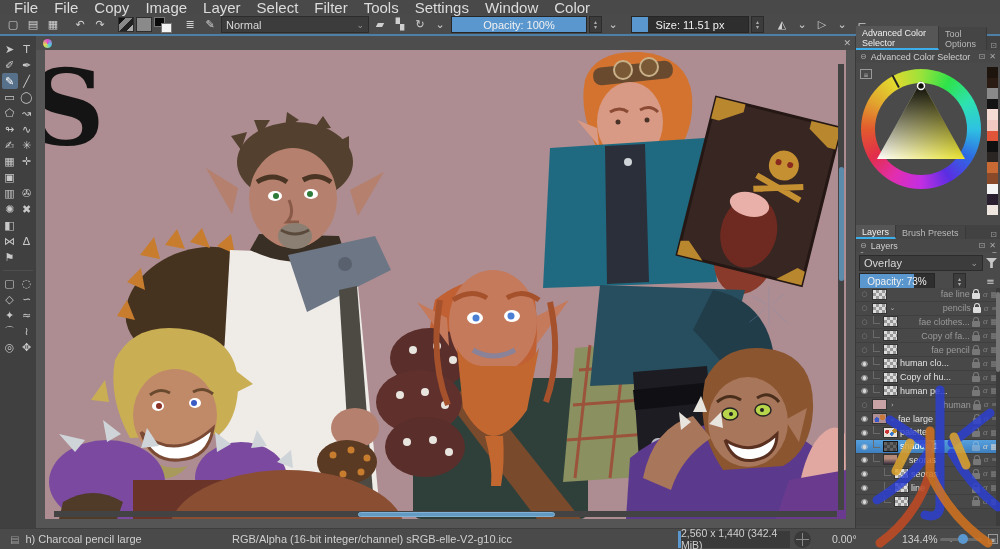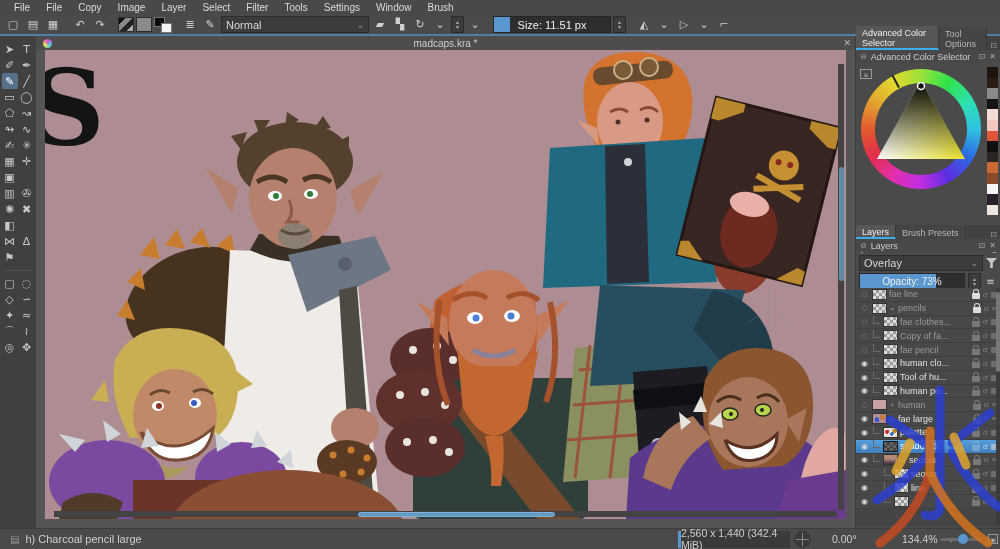--- a/index.html
+++ b/index.html
@@ -2,21 +2,21 @@
 <html><head>
 <meta charset="utf-8">
 <style>
   * { margin:0; padding:0; box-sizing:border-box; }
   html,body { width:1000px; height:549px; overflow:hidden; background:#4a4a4a;
     font-family:"Liberation Sans","DejaVu Sans",sans-serif; color:#d8d8d8; }
   .ic { font-family:"DejaVu Sans",sans-serif; display:inline-flex; align-items:center; justify-content:center; }
 
   
   #menubar { height:15px; background:#494949; display:flex; align-items:center; padding-left:6px; gap:0; }
-  #menubar .mi { font-size:10px; padding:0 8px; color:#dcdcdc; cursor:default; }
+  #menubar .mi { font-size:15px; padding:0 8px; color:#dcdcdc; cursor:default; }
 
   
   #toolbar { height:21px; background:#4a4a4a; display:flex; align-items:center; gap:2px; padding-left:4px; border-bottom:2px solid #4d7fa8; }
   .tbtn { width:18px; height:17px; font-size:11px; color:#cfcfcf; border-radius:2px; }
   .tsep { width:5px; }
   .swatch { width:16px; height:15px; border:1px solid #2d2d2d; }
   #grad-swatch { background:linear-gradient(135deg,#111 0 25%,#888 25% 50%,#222 50% 75%,#aaa 75%); }
   #pattern-swatch { background:#8a8a8a; }
   #fgbg { width:18px; height:16px; position:relative; }
   #fgbg .fg { position:absolute; left:0; top:0; width:11px; height:10px; background:#0a0a0a; border:1px solid #777; }
@@ -74,41 +74,41 @@
   #strip1 { background:linear-gradient(to right,#000,#151515 60%,#000); }
   #strip2 { background:linear-gradient(to right,#000 0 45%,#4a2a28 75%,#b88a84 97%,#e8d8d4); }
   .strip .m { position:absolute; top:0; bottom:0; width:1px; background:#ddd; }
   #selfoot { position:absolute; left:2px; right:2px; top:182px; display:flex; justify-content:space-between; font-size:9px; color:#aaa; }
 
   
   #layers-blend { display:flex; gap:3px; padding:3px 3px 2px; }
   #overlay-combo { flex:1; height:16px; }
   #overlay-combo .chev { margin-left:auto; color:#9a9a9a; font-size:9px; }
   .funnel { width:11px; height:10px; align-self:center; background:#c8c8c8; clip-path:polygon(0 0,100% 0,62% 45%,62% 100%,38% 100%,38% 45%); }
-  #layer-opacity-row { display:flex; gap:3px; padding:0 3px 3px; }
+  #layer-opacity-row { display:flex; gap:18px; padding:0 3px 3px; }
   #layer-opacity { flex:1; }
   .hamb { width:13px; align-self:center; font-size:10px; color:#ccc; text-align:center; }
 
   #layerlist { position:absolute; left:0; right:0; top:63px; bottom:23px; overflow:hidden; background:#454545; }
   .lrow { height:13.8px; display:flex; align-items:center; font-size:9px; gap:2px; padding:0 2px 0 3px; border-bottom:1px solid #3f3f3f; background:#484848; }
   .lrow.sel { background:linear-gradient(#56a0dd,#3e7fbe); }
   .lrow .eye { width:11px; font-size:8px; color:#d8d8d8; text-align:center; }
   .lrow .eye.off { color:#8a8a8a; font-size:7px; }
   .lrow .branch { width:7px; height:8px; border-left:1px solid #6a6a6a; border-bottom:1px solid #6a6a6a; margin:-4px 1px 0 1px; }
   .lrow .ind { width:9px; }
   .th { width:15px; height:11px; border:1px solid #333; flex:none; }
   .th.checker,.th.dark { background-image:linear-gradient(45deg,#999 25%,transparent 25%,transparent 75%,#999 75%),linear-gradient(45deg,#999 25%,#ddd 25%,#ddd 75%,#999 75%); background-size:6px 6px; background-position:0 0,3px 3px; }
   .th.dark { filter:brightness(0.45); }
   .th.pink { background:#c8a2a4; }
   .th.art1 { background:radial-gradient(circle at 30% 65%,#3a57c9 0 22%,transparent 23%),radial-gradient(circle at 72% 35%,#c97a3a 0 24%,transparent 25%),#b08f93; }
   .th.palette { background:radial-gradient(circle at 25% 40%,#c33 0 18%,transparent 19%),radial-gradient(circle at 60% 65%,#37c 0 18%,transparent 19%),radial-gradient(circle at 82% 30%,#b82 0 18%,transparent 19%),#e8e2da; }
   .th.art2 { background:linear-gradient(#b58a78 40%,#3a2d3f); }
   .lrow .gchev { font-size:7px; color:#bbb; width:7px; }
   .lrow .nm { flex:1; color:#e2e2e2; white-space:nowrap; overflow:hidden; }
-  .lrow .nm.dim { color:#9a9a9a; }
+  .lrow .nm.dim { color:#9a9a9a;text-align:right; }
   .lrow.sel .nm { color:#fff; }
   .ricons { display:flex; align-items:center; gap:3px; flex:none; }
   .lk { width:8px; height:6px; background:#ddd; border-radius:1px; position:relative; margin-top:4px; }
   .lk::before { content:""; position:absolute; top:-4px; left:1px; width:4px; height:4px; border:1.2px solid #ddd; border-bottom:none; border-radius:3px 3px 0 0; }
   .lk.open { opacity:.32; }
   .alpha { font-size:8px; color:#cfcfcf; font-style:italic; }
   .dimi { opacity:.4; }
   .tmark { font-size:8px; color:#cfcfcf; }
   #listscroll { position:absolute; right:0; top:0; bottom:0; width:4px; background:#3c3c3c; }
   #listscroll .thumb { position:absolute; top:4px; height:80px; width:4px; background:#777; border-radius:2px; }
@@ -144,21 +144,21 @@
     <span class="mi">File</span>
     <span class="mi">File</span>
     <span class="mi">Copy</span>
     <span class="mi">Image</span>
     <span class="mi">Layer</span>
     <span class="mi">Select</span>
     <span class="mi">Filter</span>
     <span class="mi">Tools</span>
     <span class="mi">Settings</span>
     <span class="mi">Window</span>
-    <span class="mi">Brush</span>
+    <span class="mi">Color</span>
   </div>
 
 <div id="toolbar">
   <span class="ic tbtn">▢</span>
   <span class="ic tbtn">▤</span>
   <span class="ic tbtn">▦</span>
   <span class="tsep"></span>
   <span class="ic tbtn">↶</span>
   <span class="ic tbtn">↷</span>
   <span class="tsep"></span>
@@ -172,20 +172,24 @@
   <span class="ic tbtn">≣</span>
   <span class="ic tbtn">✎</span>
   <div class="combo" id="blend-combo">
     <span>Normal</span>
     <span class="chev ic">⌄</span>
   </div>
   <span class="ic tbtn">▰</span>
   <span class="ic tbtn">▚</span>
   <span class="ic tbtn">↻</span>
   <span class="ic tbtn">⌄</span>
+  <div class="sliderbox" id="opacity-slider" style="width:136px">
+    <span class="fill" style="width: 100%;"></span>
+    <span class="lbl">Opacity: 100%</span>
+  </div>
   <span class="spin">
       <span>▴</span>
       <span>▾</span>
     </span>
   <span class="ic tbtn">⌄</span>
   <span class="tsep"></span>
   <div class="sliderbox" id="size-slider" style="width:118px">
     <span class="fill" style="width: 14%;"></span>
     <span class="lbl">Size: 11.51 px</span>
   </div>
@@ -277,21 +281,20 @@
     </div>
     <div class="trow">
       <span class="tool ic">◎</span>
       <span class="tool ic">✥</span>
     </div>
   </div>
 
 <div id="mdi">
   <div id="doc-titlebar">
     <span id="krita-logo"></span>
-    <span class="title">madcaps.kra *</span>
     <span id="doc-close" class="ic">✕</span>
   </div>
   <div id="canvas-wrap">
     <svg id="art" width="801" height="469" viewBox="0 0 801 469">
       <defs>
         <linearGradient id="triY" x1="0" y1="1" x2="1" y2="1">
             <stop offset="0" stop-color="#fff"></stop>
             <stop offset="1" stop-color="#e8e22e"></stop>
           </linearGradient>
         <linearGradient id="triB" x1="0" y1="0" x2="0" y2="1">
@@ -644,21 +647,21 @@
           <span class="ricons">
             <span class="lk open"></span>
             <span class="alpha dimi">α</span>
             <span class="tmark ic dimi">▦</span>
           </span>
         </div>
         <div class="lrow">
           <span class="eye ic">◉</span>
           <span class="branch"></span>
           <span class="th checker"></span>
-          <span class="nm">Tool of hu...</span>
+          <span class="nm">Copy of hu...</span>
           <span class="ricons">
             <span class="lk open"></span>
             <span class="alpha dimi">α</span>
             <span class="tmark ic dimi">▦</span>
           </span>
         </div>
         <div class="lrow">
           <span class="eye ic">◉</span>
           <span class="branch"></span>
           <span class="th checker"></span>
@@ -775,20 +778,21 @@
       <span class="trash"></span>
     </div>
   </div>
 </div>
 
 <div id="statusbar">
   <span id="sb-brush">
     <span class="ic" style="font-size:10px;color:#999">▤</span>
     <span>h) Charcoal pencil large</span>
   </span>
+  <span id="sb-colorspace">RGB/Alpha (16-bit integer/channel)  sRGB-elle-V2-g10.icc</span>
   <span id="sb-docsize">2,560 x 1,440 (342.4 MiB)</span>
   <span id="sb-dial"></span>
   <span id="sb-angle">0.00°</span>
   <span id="sb-zoom">
     <span>134.4%</span>
     <span class="ic" style="font-size:8px;color:#999">⌄</span>
   </span>
   <span id="zoom-track">
       <span id="zoom-thumb"></span>
     </span>

